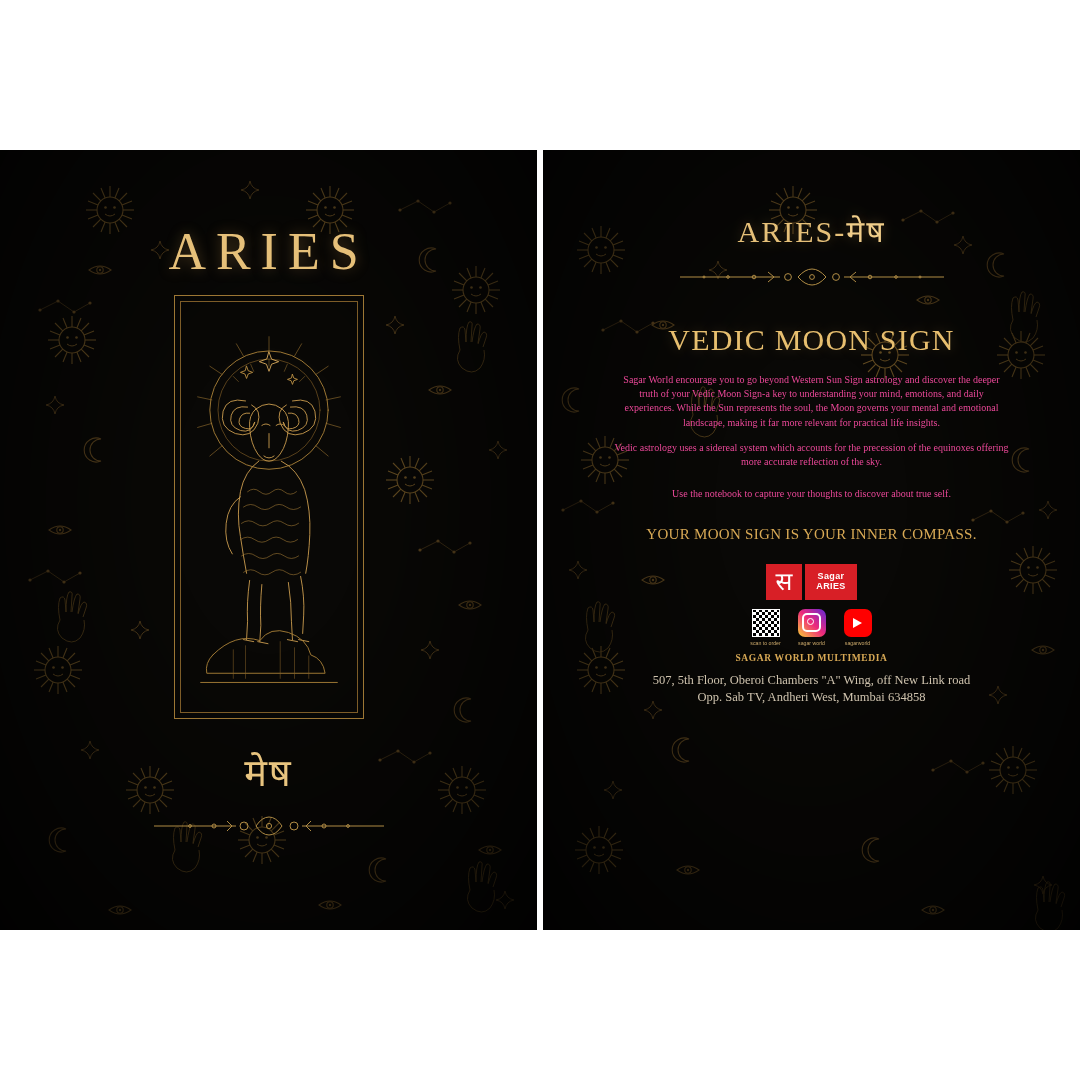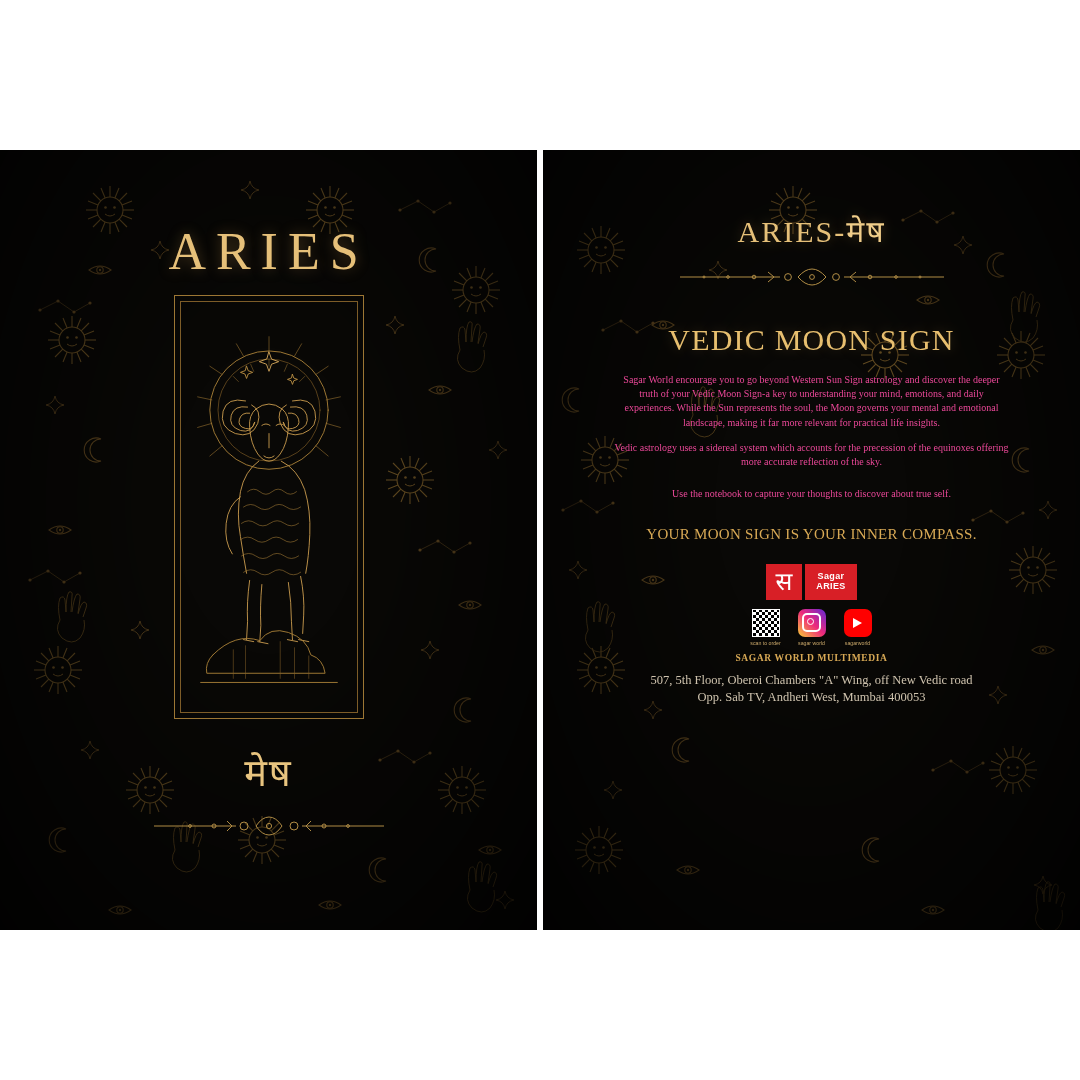--- a/index.html
+++ b/index.html
@@ -654,20 +654,20 @@
           </div>
           <div class="social-item">
             <div class="yt"></div>
             <div class="social-cap">sagarworld</div>
           </div>
         </div>
 
         <div class="company">SAGAR WORLD MULTIMEDIA</div>
 
         <div class="address">
-          <div>507, 5th Floor, Oberoi Chambers "A" Wing, off New Vedic road</div>
-          <div>Opp. Sab TV, Andheri West, Mumbai 400053</div>
+          <div>507, 5th Floor, Oberoi Chambers "A" Wing, off New Link road</div>
+          <div>Opp. Sab TV, Andheri West, Mumbai 634858</div>
         </div>
       </div>
     </div>
 
   </div>
 </div>
 
 </body></html>

